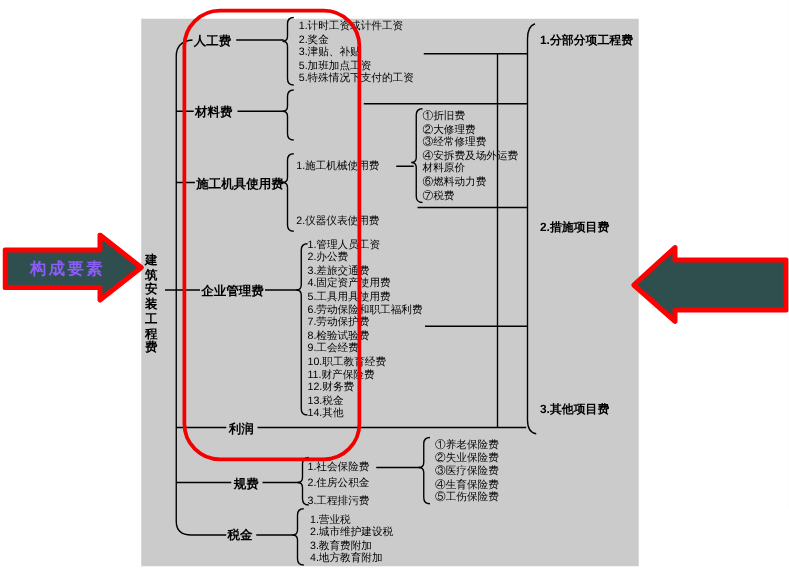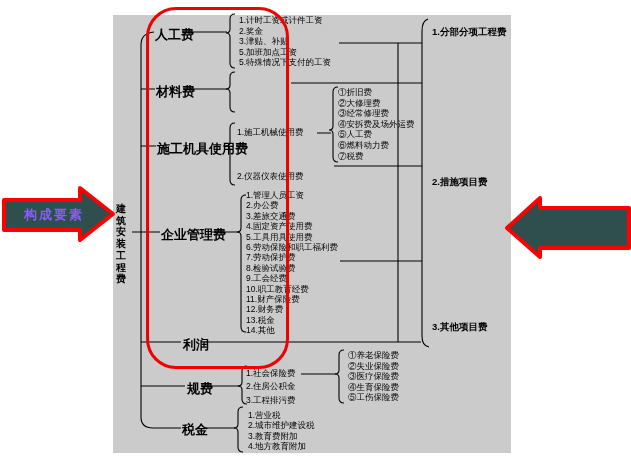--- a/index.html
+++ b/index.html
@@ -1,21 +1,21 @@
 <!DOCTYPE html>
 <html><head>
 <meta charset="utf-8">
 <style>
   html,body{margin:0;padding:0;background:#ffffff;}
   #stage{position:relative;width:631px;height:460px;overflow:hidden;
          font-family:"Liberation Sans",sans-serif;color:#000;}
   #panel{position:absolute;left:113px;top:15px;width:398px;height:438px;background:#cbcbcb;}
   #lines{position:absolute;left:0;top:0;width:631px;height:460px;pointer-events:none;}
   .txt{position:absolute;font-weight:bold;white-space:nowrap;}
-  .cat{font-size:13px;}
+  .cat{font-size:10px;}
   .rlabel{font-size:9.5px;}
   .list{position:absolute;font-size:8.5px;font-weight:normal;white-space:nowrap;}
   #root-label{position:absolute;left:116px;top:203px;width:13px;font-size:10px;
               line-height:11.7px;font-weight:bold;word-break:break-all;}
   #red-frame{position:absolute;left:146px;top:7px;width:137px;height:356px;
              border:3px solid #f20000;border-radius:30px;pointer-events:none;}
   .arrow-svg{position:absolute;}
   .arrow-label{position:absolute;font-size:13px;font-weight:bold;color:#8b5cf6;
                letter-spacing:2px;text-align:center;white-space:nowrap;}
 </style>
@@ -72,21 +72,21 @@
 
 
   <div class="list" style="left:237px;top:127px">1.施工机械使用费</div>
   <div class="list" style="left:237px;top:171px">2.仪器仪表使用费</div>
 
   <div class="list" style="left:338px;top:87px;line-height:10.6px">
     <div>①折旧费</div>
     <div>②大修理费</div>
     <div>③经常修理费</div>
     <div>④安拆费及场外运费</div>
-    <div>⑤人工费</div>
+    <div>材料原价</div>
     <div>⑥燃料动力费</div>
     <div>⑦税费</div>
   </div>
 
   <div class="list" style="left:246px;top:190px;line-height:10.4px">
     <div>1.管理人员工资</div>
     <div>2.办公费</div>
     <div>3.差旅交通费</div>
     <div>4.固定资产使用费</div>
     <div>5.工具用具使用费</div>

